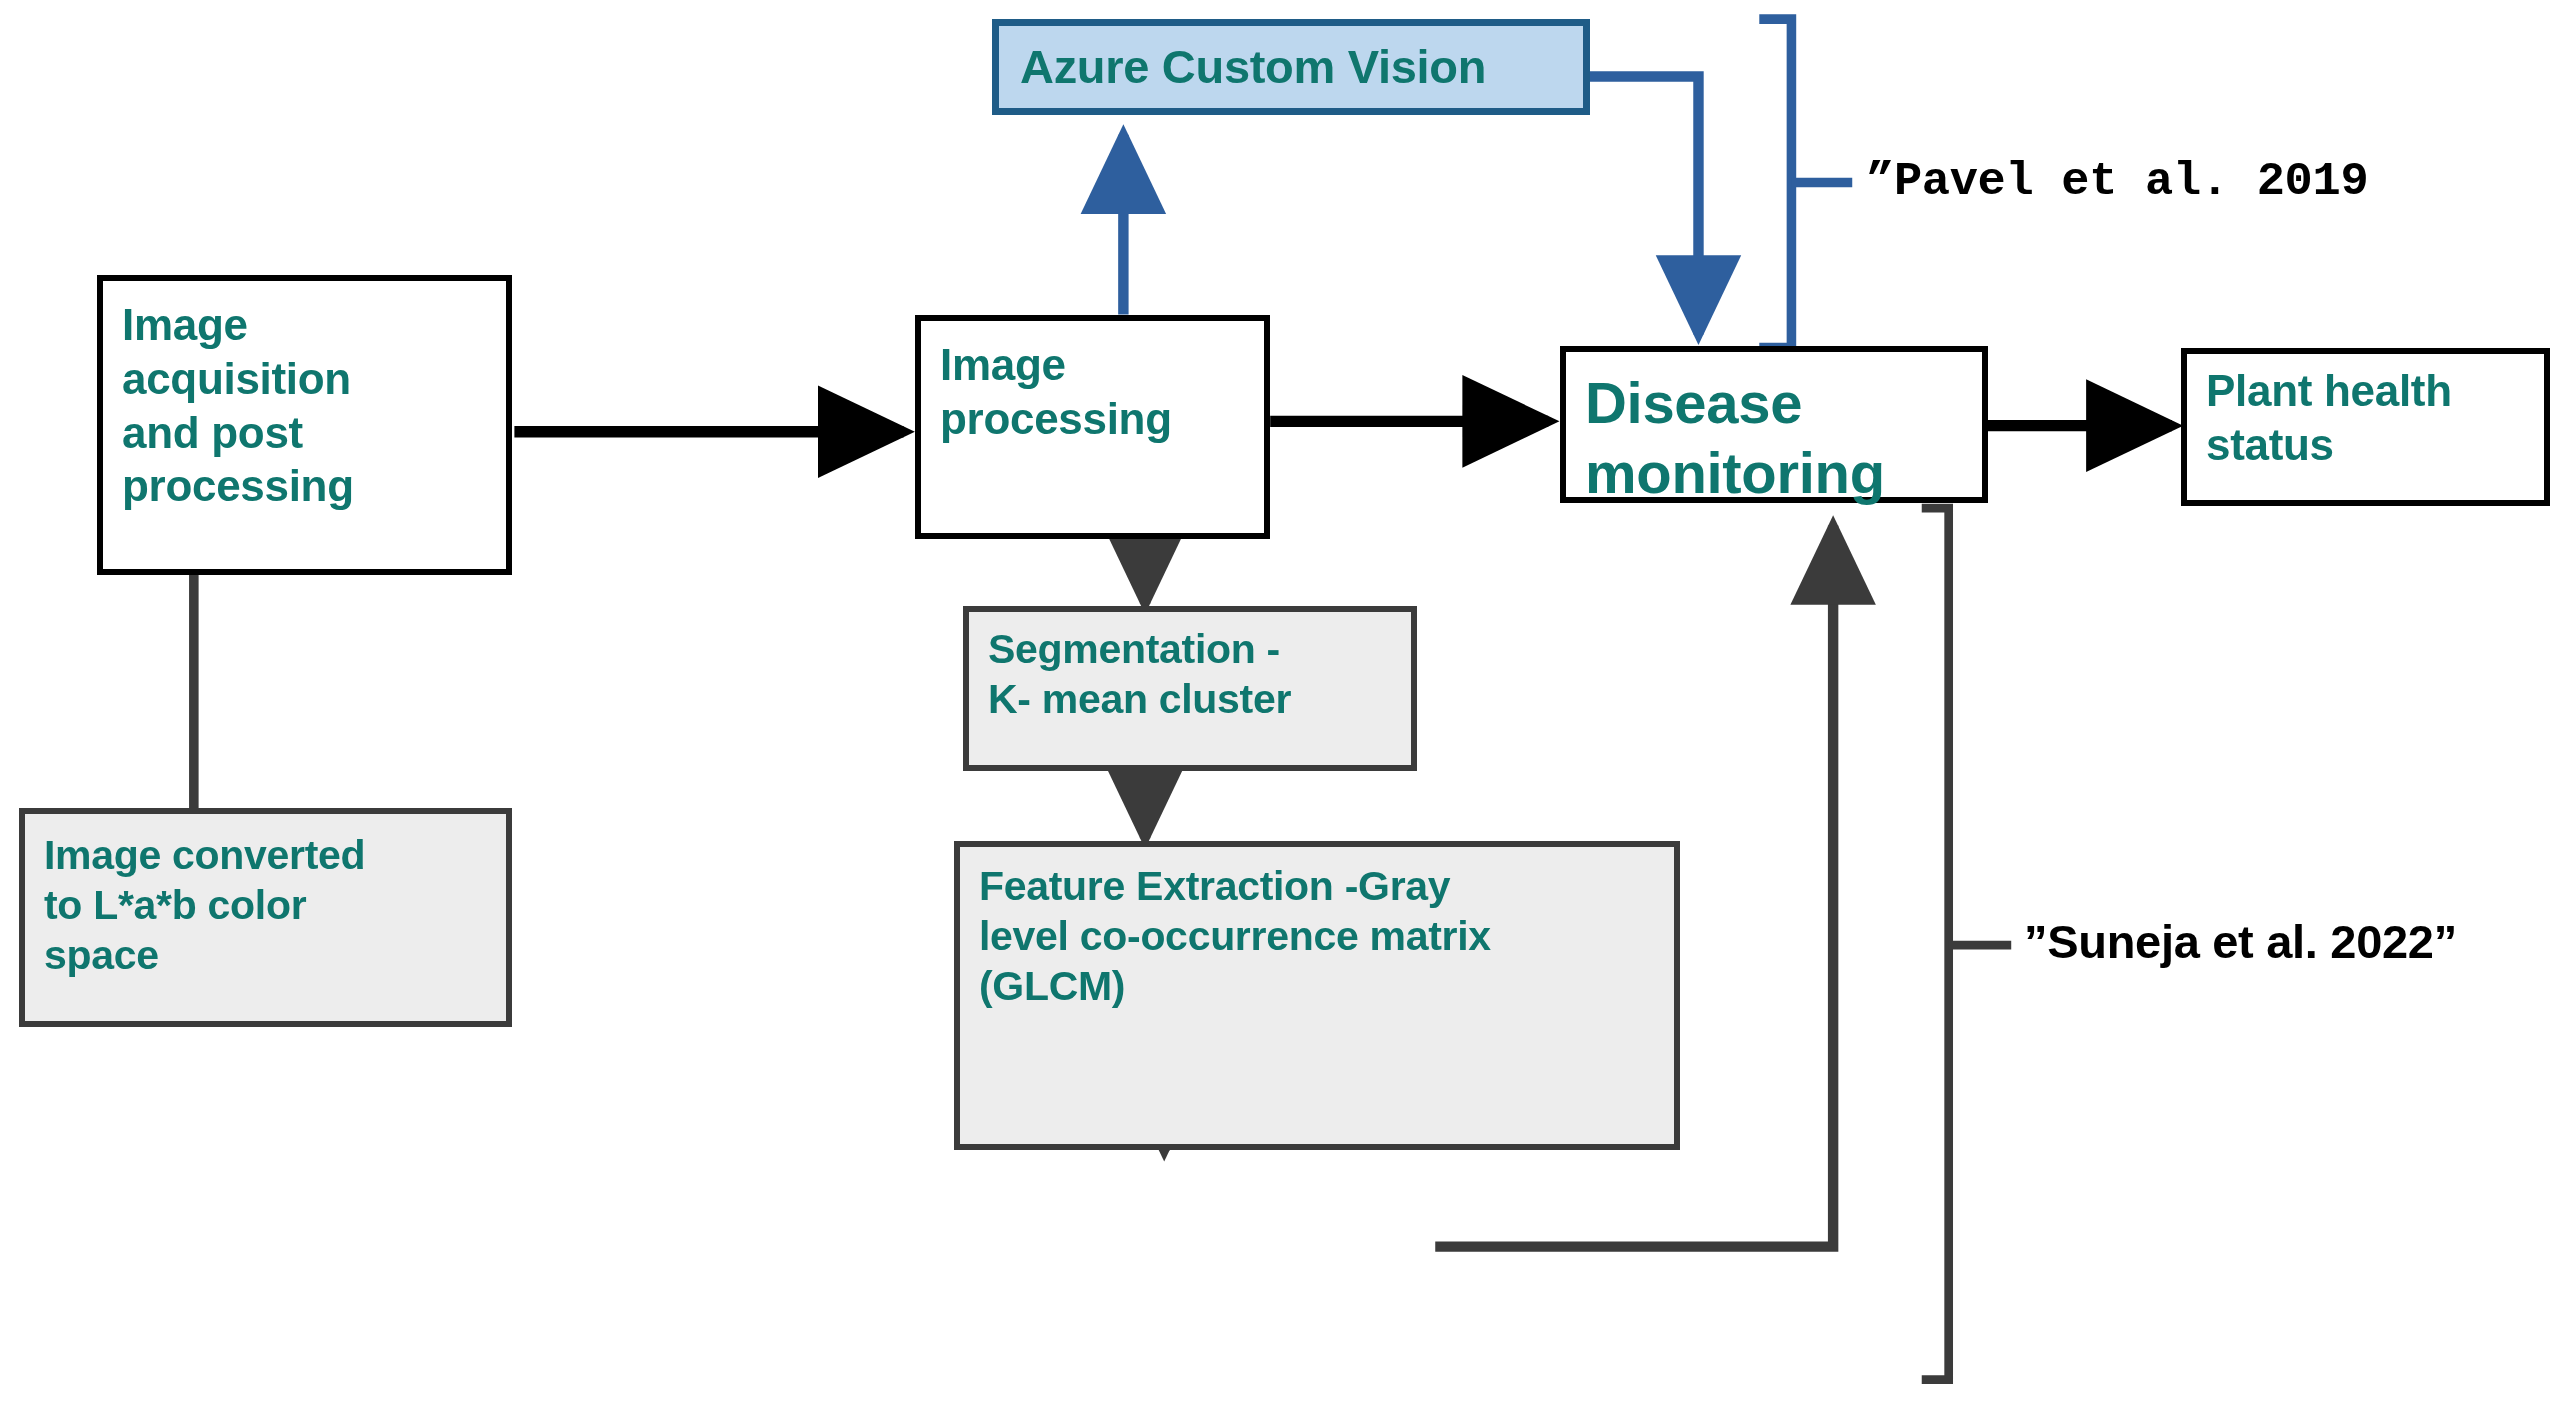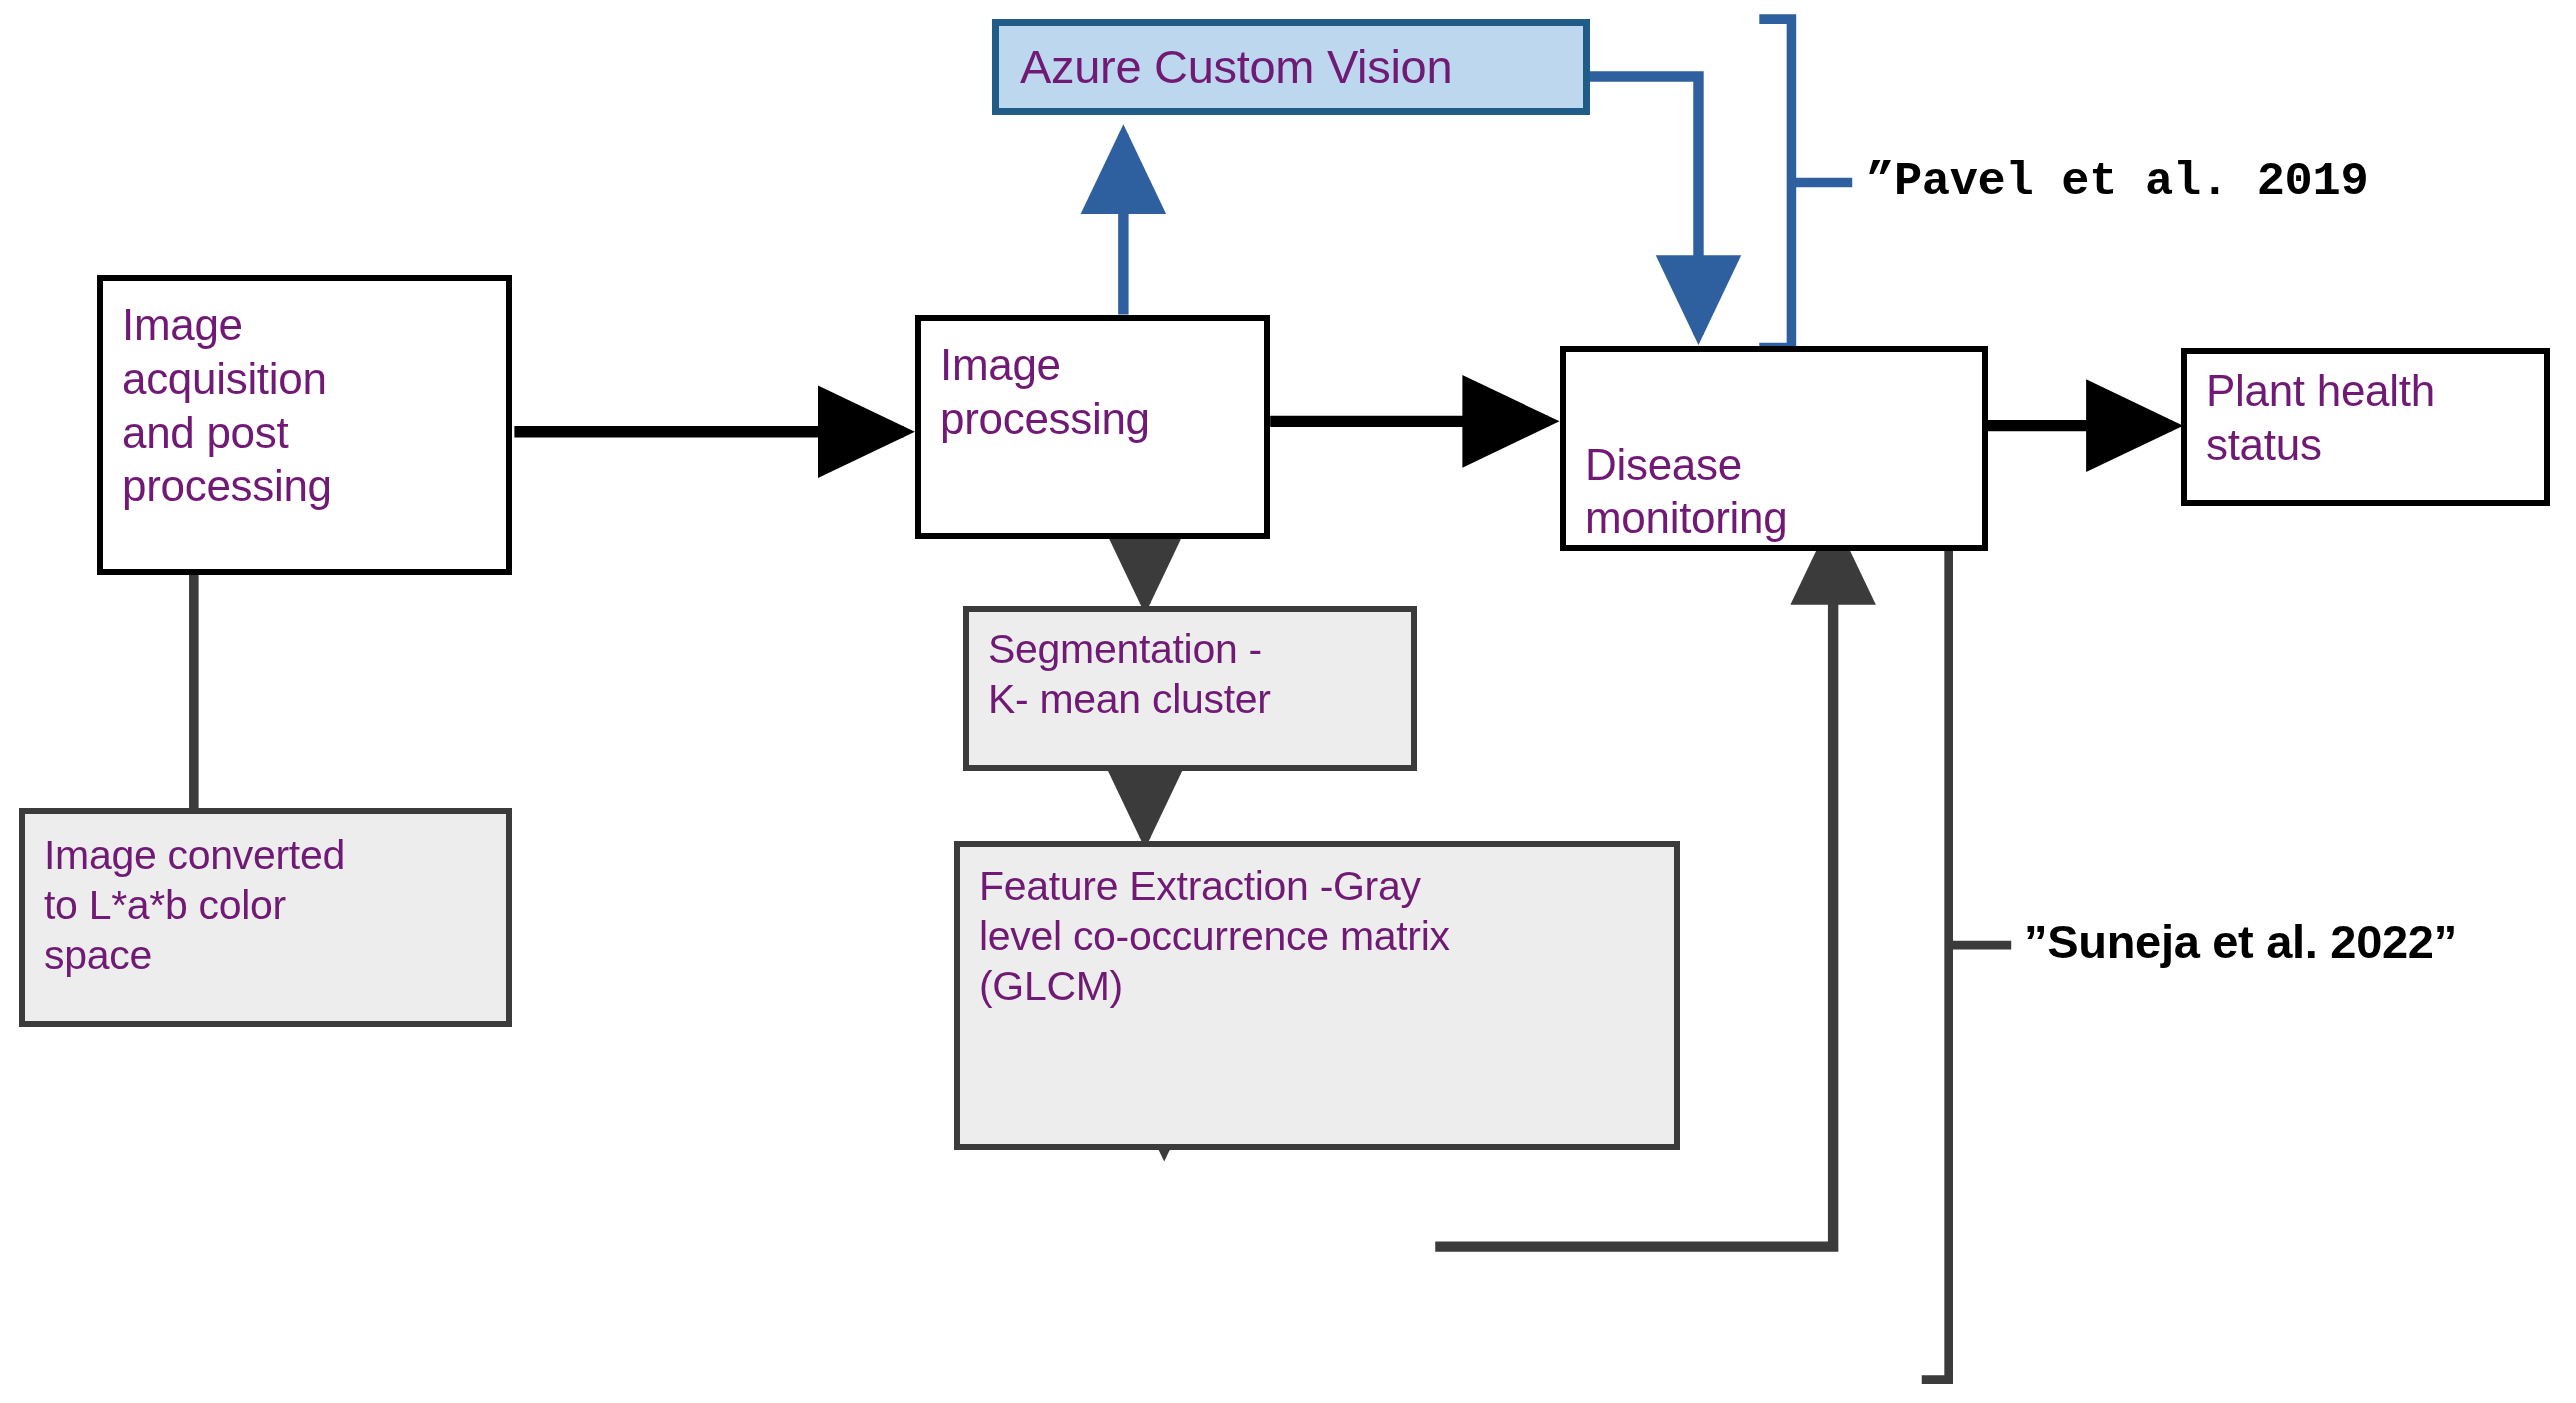--- a/index.html
+++ b/index.html
@@ -8,22 +8,22 @@
     width:2576px;height:1403px;
     background:#ffffff;
     font-family:"Liberation Sans", sans-serif;
     overflow:hidden;
   }
   .node{
     position:absolute;
     box-sizing:border-box;
     display:flex;
     align-items:flex-start;
-    font-weight:normal;
-    color:#701a75;
+    font-weight:bold;
+    color:#0f766e;
     letter-spacing:-0.3px;
     line-height:1.22;
     white-space:pre-line;
   }
   .node-white{
     background:#ffffff;
     border:6px solid #000000;
   }
   .node-gray{
     background:#EDEDED;
@@ -103,21 +103,21 @@
 
   <div class="node node-blue" style="left:992px;top:19px;width:598px;height:96px;padding:12px 0 0 21px;font-size:47px;">
     <span class="txt">Azure Custom Vision</span>
   </div>
 
   <div class="node node-white" style="left:915px;top:315px;width:355px;height:224px;padding:17.4px 0 0 19px;font-size:44px;">
     <span class="txt">Image
 processing</span>
   </div>
 
-  <div class="node node-white" style="left:1560px;top:346px;width:428px;height:205px;padding:15.6px 0 0 19px;font-size:44px;align-items:flex-end;">
+  <div class="node node-white" style="left:1560px;top:346px;width:428px;height:157px;padding:15.6px 0 0 19px;font-size:58px;">
     <span class="txt">Disease
 monitoring</span>
   </div>
 
   <div class="node node-gray" style="left:963px;top:606px;width:454px;height:165px;padding:12px 0 0 19px;font-size:41px;">
     <span class="txt">Segmentation -
 K- mean cluster</span>
   </div>
 
   <div class="node node-white" style="left:2181px;top:348px;width:369px;height:158px;padding:10.4px 0 0 19px;font-size:44px;">

